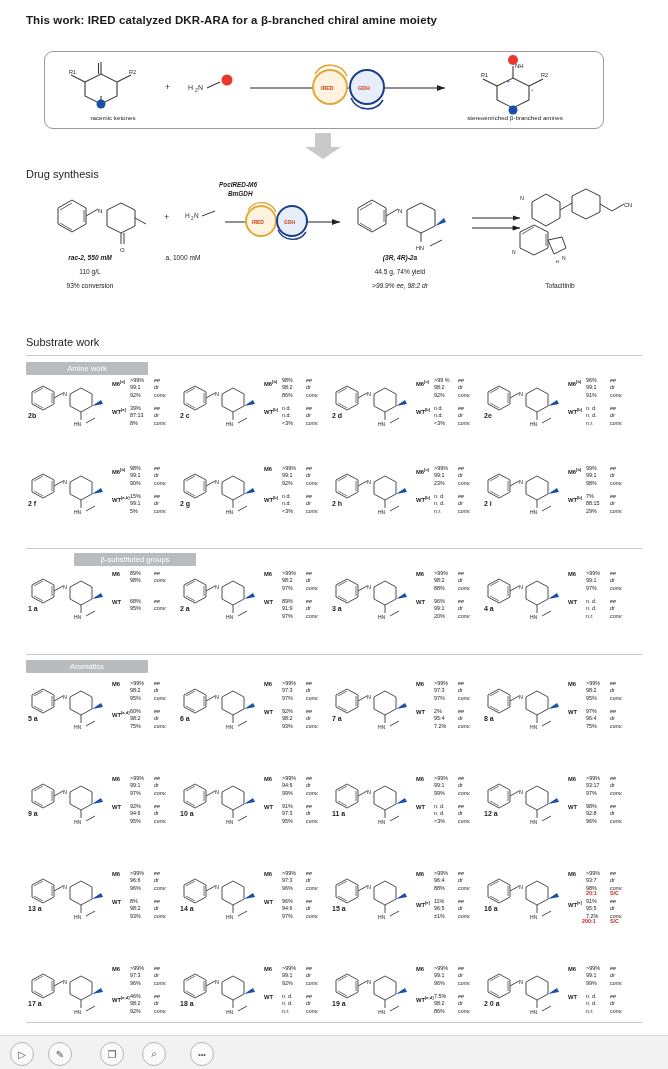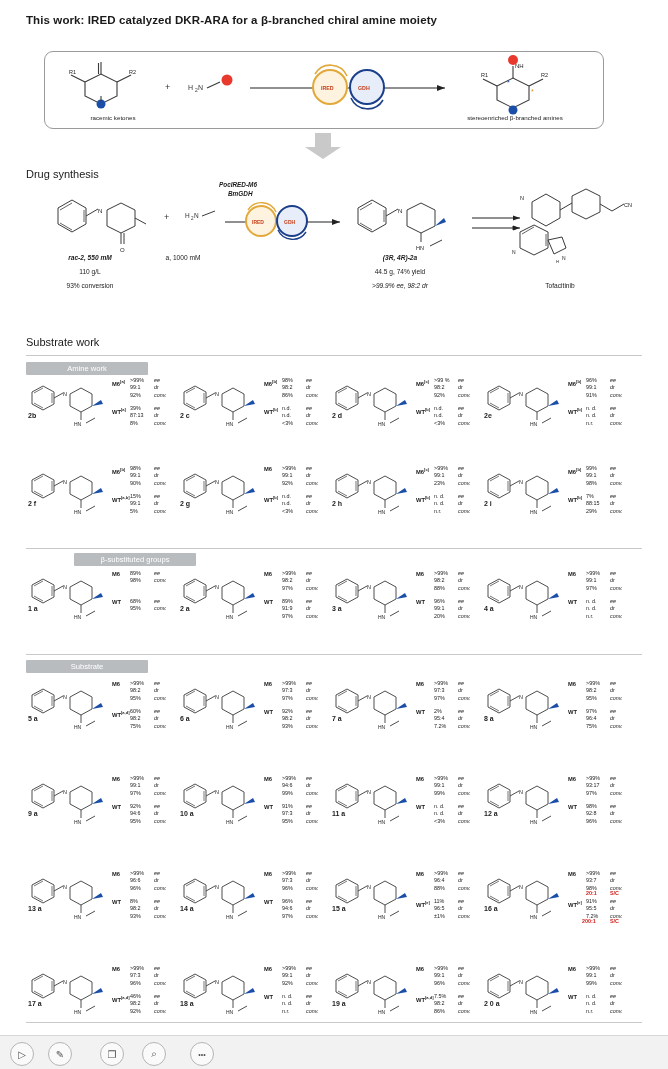--- a/index.html
+++ b/index.html
@@ -189,21 +189,21 @@
 
   <div class="t sec-h" id="scope-h">Substrate work</div>
 
   <div class="hr" style="left:26px;top:355px;width:616px;"></div>
   <div class="grp" style="left:26px;top:362px;width:122px;">Amine work</div>
 
   <div class="hr" style="left:26px;top:548px;width:616px;"></div>
   <div class="grp" style="left:26px;top:553px;width:122px;margin-left:48px;">β-substituted groups</div>
 
   <div class="hr" style="left:26px;top:654px;width:616px;"></div>
-  <div class="grp" style="left:26px;top:660px;width:122px;">Substrate</div>
+  <div class="grp" style="left:26px;top:660px;width:122px;">Aromatics</div>
 
   <div class="hr" style="left:26px;top:1022px;width:616px;"></div>
 
   <div id="entries-layer">
       <div class="entry" style="left: 26px; top: 372px; width: 150px; height: 80px;">
         <svg width="88" height="54" class="mol" style="left: 0px; top: 4px;">
           <polygon points="6,16 17,10 28,16 28,28 17,34 6,28" fill="none" stroke="#3a3a3a" stroke-width="0.9"></polygon>
           <line x1="8" y1="17" x2="17" y2="12" stroke="#3a3a3a" stroke-width="0.7"></line>
           <line x1="26" y1="17" x2="26" y2="27" stroke="#3a3a3a" stroke-width="0.7"></line>
           <line x1="17" y1="32" x2="8" y2="27" stroke="#3a3a3a" stroke-width="0.7"></line>

